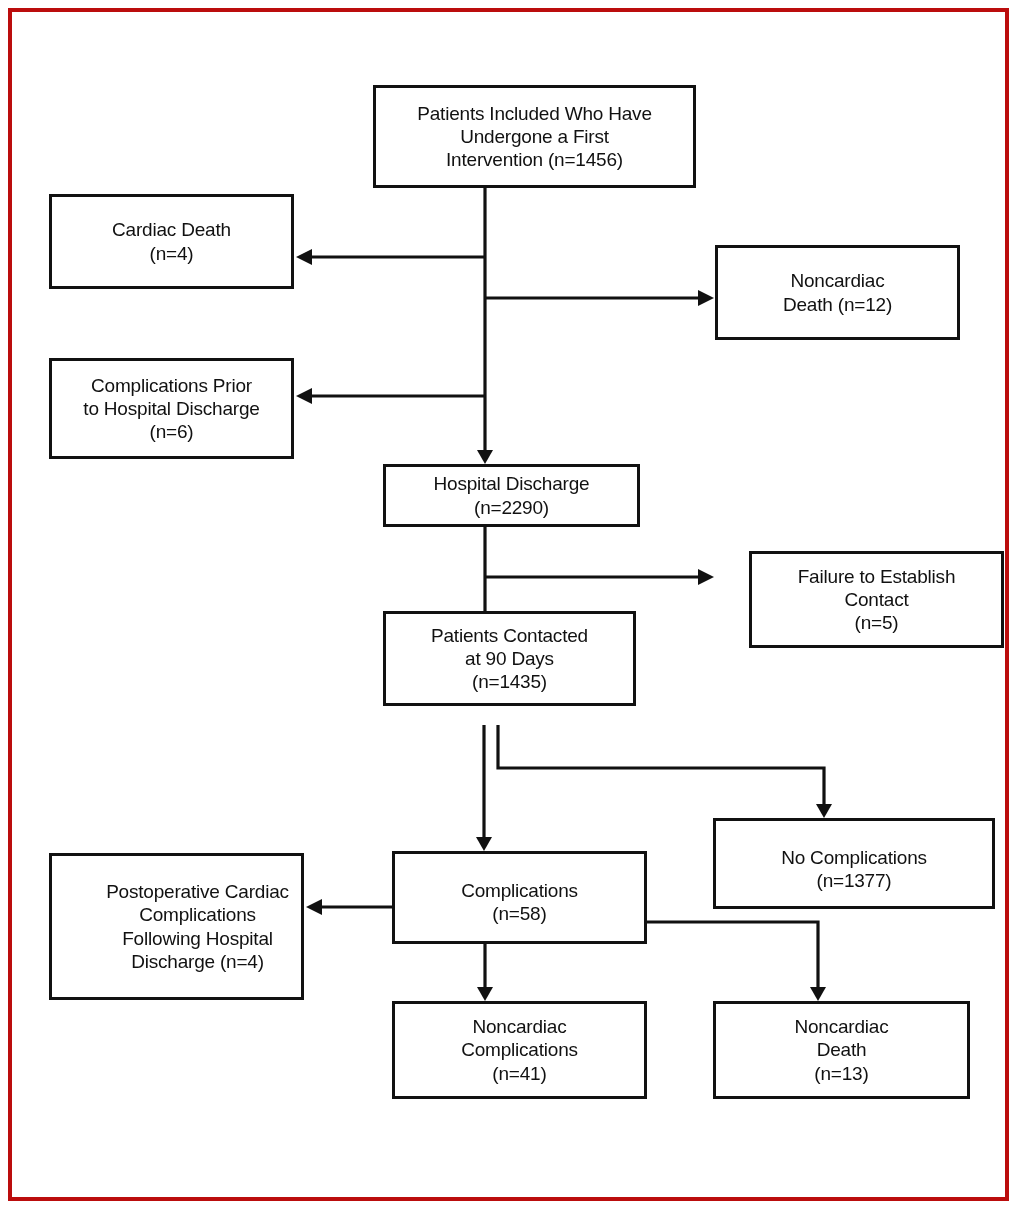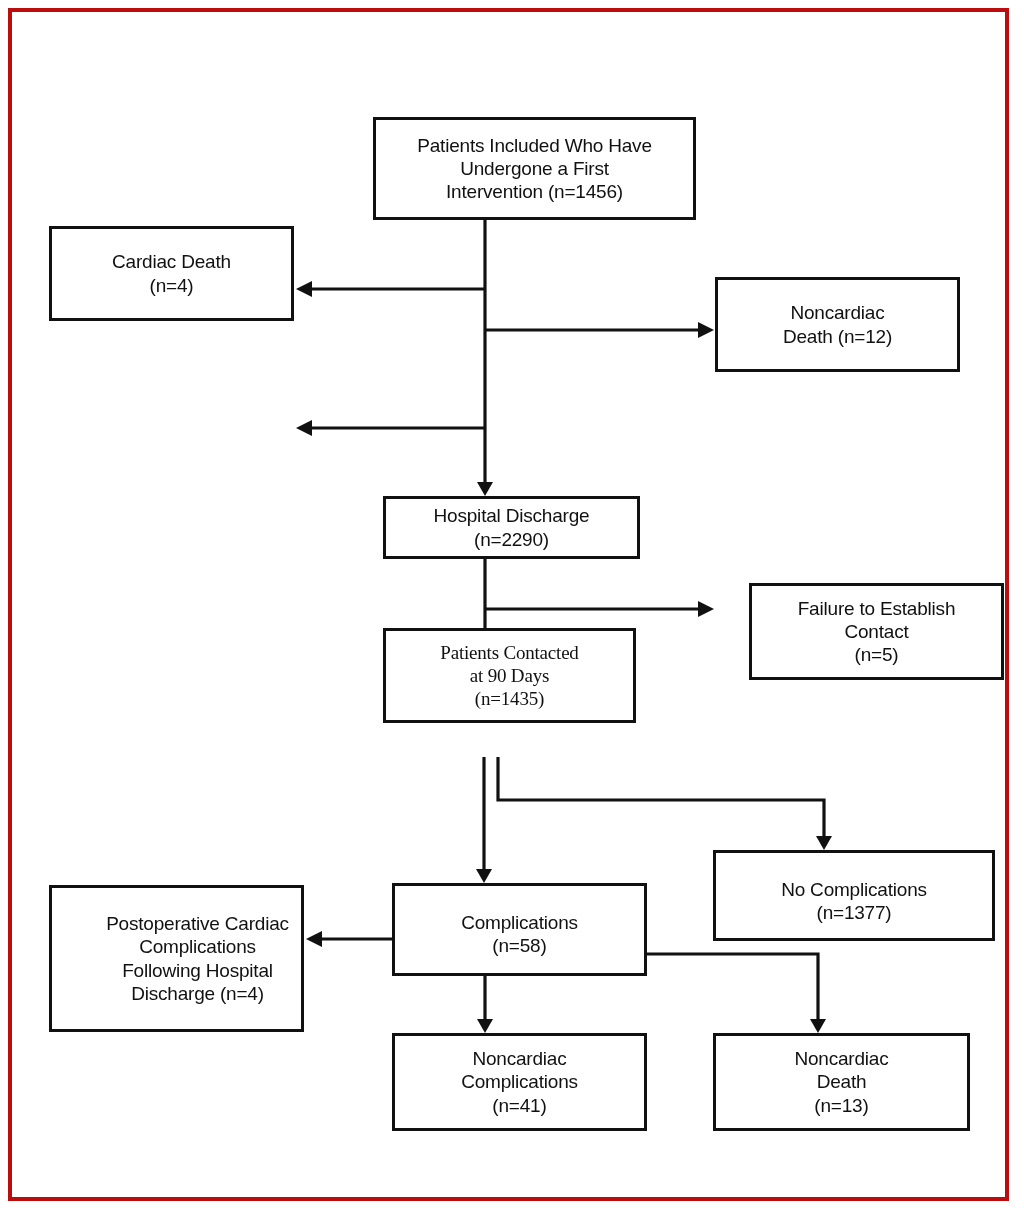--- a/index.html
+++ b/index.html
@@ -24,21 +24,20 @@
     border: 4px solid #bb0d0d;
     box-sizing: border-box;
     pointer-events: none;
   }
   #canvas {
     position: absolute;
     left: 0;
     top: 0;
     width: 1024px;
     height: 932px;
-    margin-top: 32px;
   }
   .node {
     position: absolute;
     box-sizing: border-box;
     border: 3px solid #111111;
     background: #ffffff;
     display: flex;
     align-items: center;
     justify-content: center;
     text-align: center;
@@ -133,33 +132,38 @@
     <div class="node" style="left:49px; top:194px; width:245px; height:95px;">
       <span class="label">Cardiac Death
 (n=4)</span>
     </div>
 
     <div class="node" style="left:715px; top:245px; width:245px; height:95px;">
       <span class="label">Noncardiac
 Death (n=12)</span>
     </div>
 
+    <div class="node" style="left:49px; top:358px; width:245px; height:101px;">
+      <span class="label">Complications Prior
+to Hospital Discharge
+(n=6)</span>
+    </div>
 
     <div class="node" style="left:383px; top:464px; width:257px; height:63px;">
       <span class="label">Hospital Discharge
 (n=2290)</span>
     </div>
 
     <div class="node" style="left:749px; top:551px; width:255px; height:97px;">
       <span class="label">Failure to Establish
 Contact
 (n=5)</span>
     </div>
 
-    <div class="node" style="left:383px; top:596px; width:253px; height:95px;font-family:Liberation Serif, serif;">
+    <div class="node" style="left:383px; top:611px; width:253px; height:95px;">
       <span class="label">Patients Contacted
 at 90 Days
 (n=1435)</span>
     </div>
 
     <div class="node top-align" style="left:713px; top:818px; width:282px; height:91px;">
       <span class="label">No Complications
 (n=1377)</span>
     </div>
 

